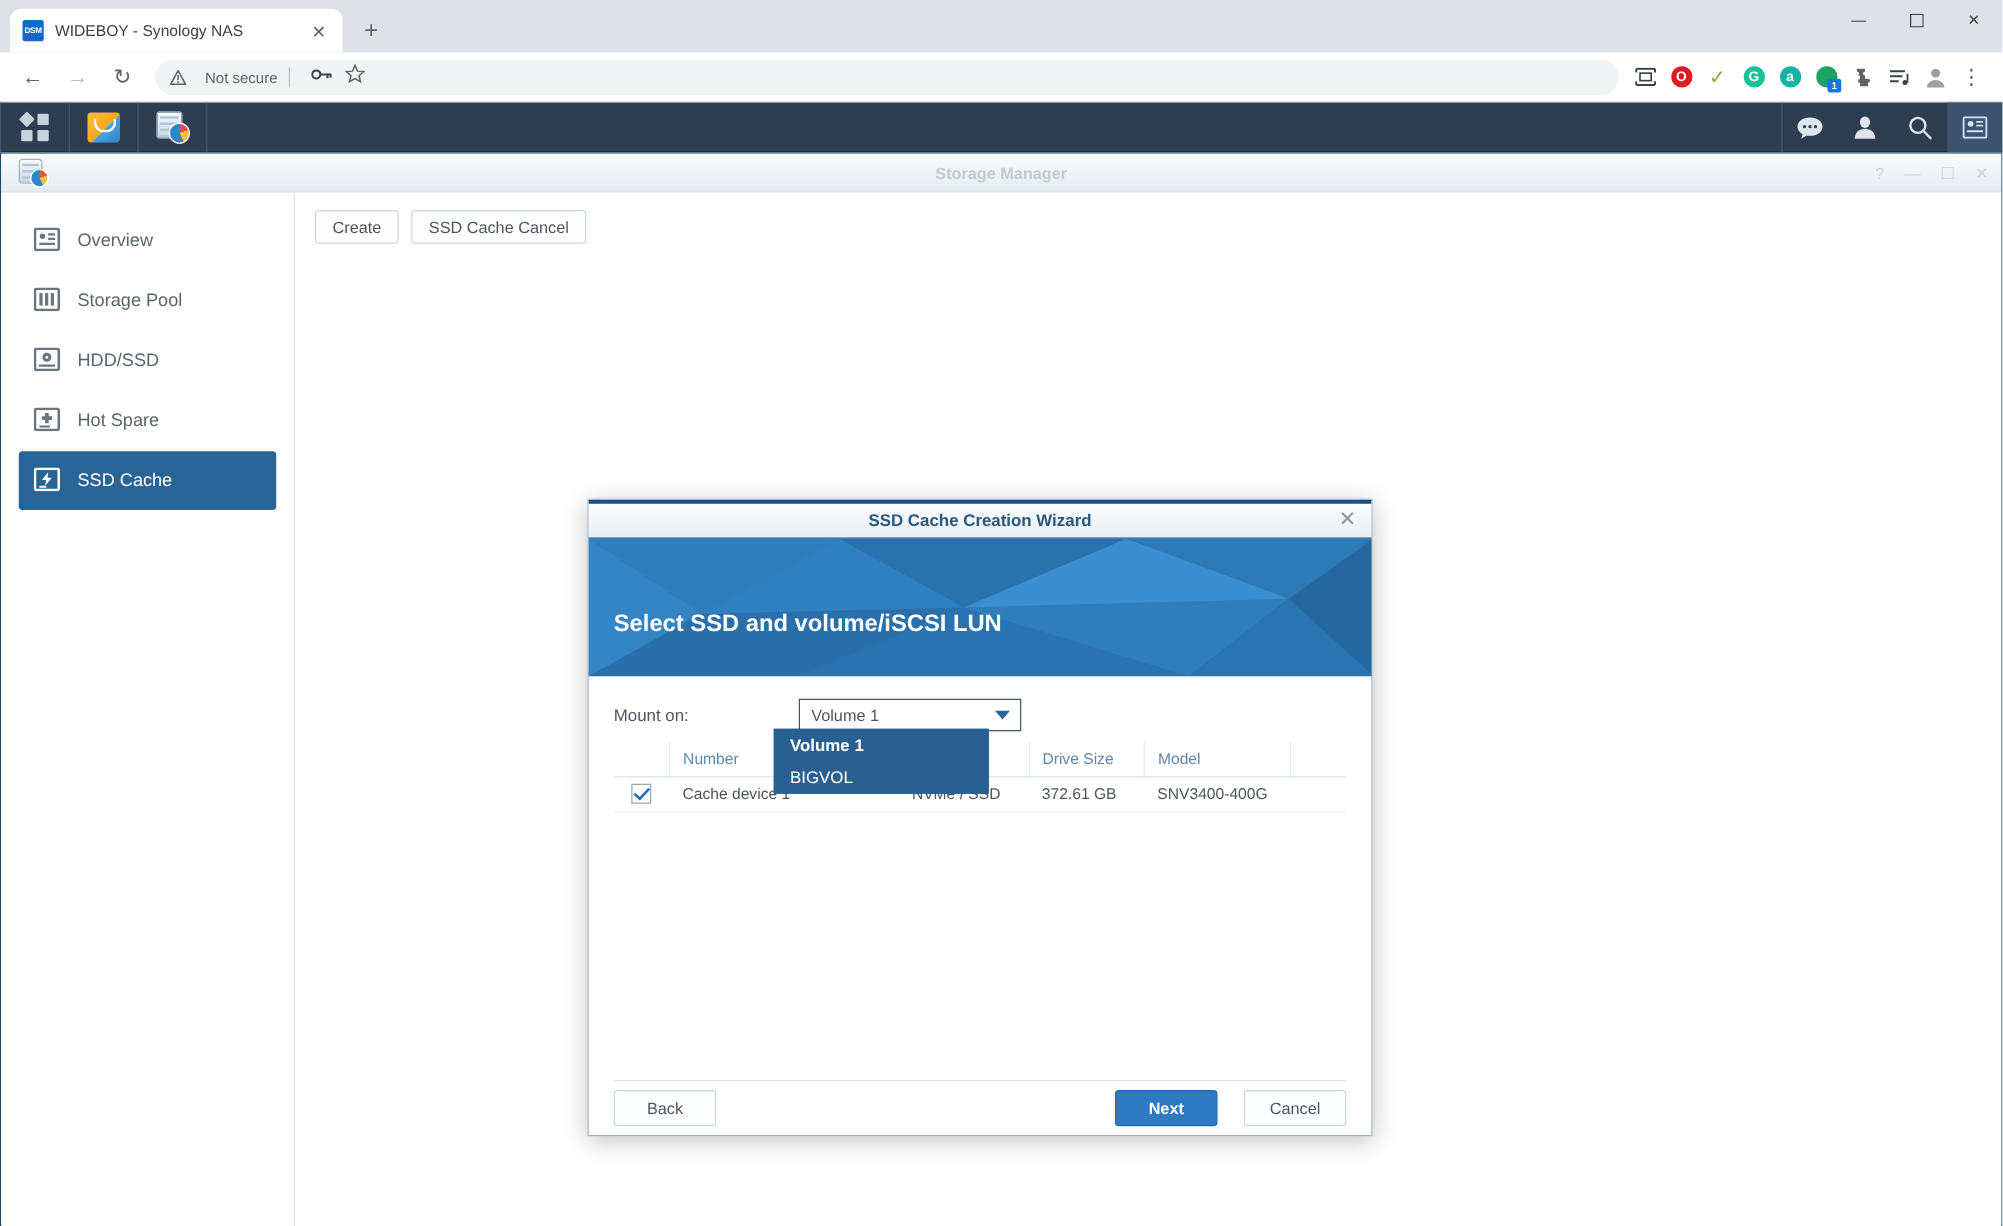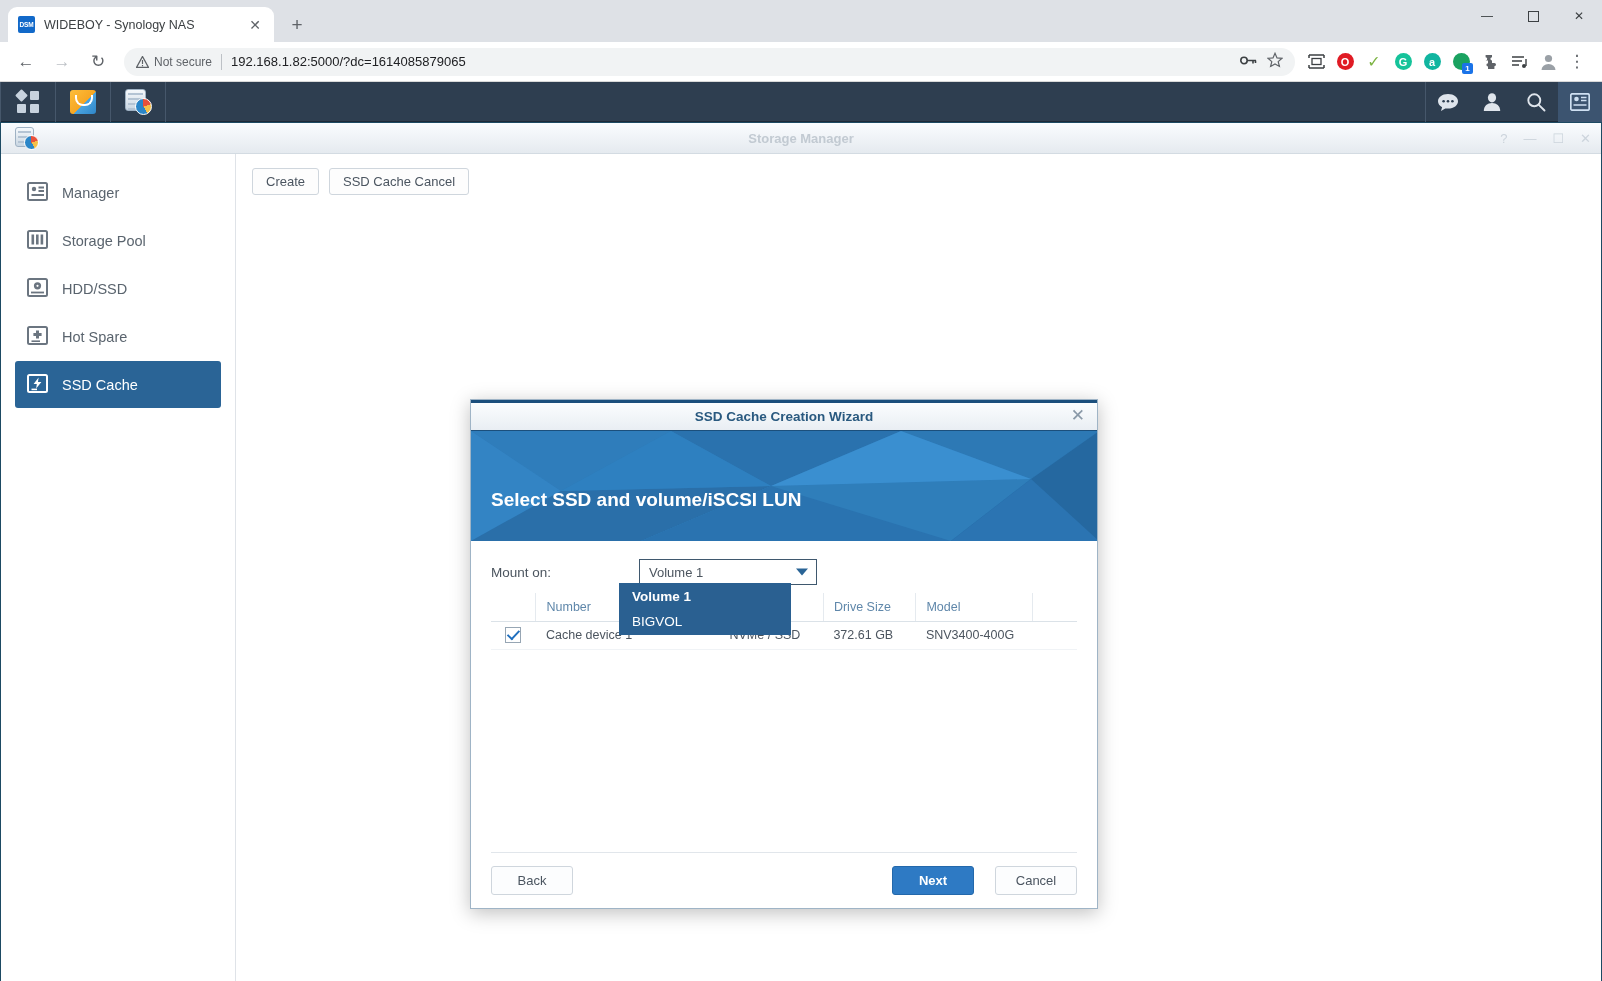--- a/index.html
+++ b/index.html
@@ -65,21 +65,21 @@
     display: flex; align-items: center; justify-content: center;
     color: #5f6368; font-size: 17px;
   }
   .nav-btn.disabled { color: #bdc1c6; }
   .omnibox {
     flex: 1 1 auto; height: 28px; background: #f1f3f4;
     border-radius: 14px; display: flex; align-items: center;
     padding: 0 12px; margin: 0 8px; position: relative;
   }
   .omni-warn {
-    display: flex; align-items: center; gap: 5px;
+    display: flex; align-items: center; gap: 15px;
     font-size: 12px; color: #5f6368; flex: 0 0 auto;
   }
   .omni-sep {
     width: 1px; height: 16px; background: #bdc1c6; margin: 0 9px;
     flex: 0 0 auto;
   }
   .omni-url {
     font-size: 13px; color: #202124; white-space: nowrap;
     flex: 1 1 auto;
   }
@@ -297,21 +297,21 @@
     position: relative;
   }
   .chk::after {
     content: ''; width: 5px; height: 10px;
     border: solid #1f6fbe; border-width: 0 2.5px 2.5px 0;
     transform: rotate(43deg) translate(-1px,-1px);
   }
   .col-tail { width: 46px; }
 
   .dlg-foot {
-    position: absolute; left: 0; right: 0; bottom: 0; height: 56px;
+    position: absolute; left: 0; right: 0; bottom: 0; height: 44px;
     border-top: 1px solid #e1e6eb; margin: 0 20px;
     width: calc(100% - 40px);
     display: flex; align-items: center;
   }
   .btn {
     height: 29px; min-width: 82px; padding: 0 14px;
     border: 1px solid #cfd6dd; border-radius: 3px; background: #fcfdfe;
     font-size: 13px; color: #4b5560;
     display: flex; align-items: center; justify-content: center;
   }
@@ -351,21 +351,20 @@
     <div class="omnibox">
       <div class="omni-warn">
         <svg width="13" height="12" viewBox="0 0 13 12">
           <path d="M6.5 0.5 L12.5 11.5 L0.5 11.5 Z" fill="none" stroke="#5f6368" stroke-width="1.3"></path>
           <rect x="5.9" y="4" width="1.2" height="4" fill="#5f6368"></rect>
           <rect x="5.9" y="9" width="1.2" height="1.3" fill="#5f6368"></rect>
         </svg>
         <span>Not secure</span>
       </div>
       <div class="omni-sep"></div>
-      <div class="omni-url">192.168.1.82:5000/?dc=1614085879065</div>
       <div class="omni-right">
         <span>
           <svg width="17" height="13" viewBox="0 0 17 13">
               <circle cx="4" cy="6.5" r="3.2" fill="none" stroke="#3c4043" stroke-width="1.6"></circle>
               <path d="M7 6.5 H16 M13 6.5 V9.5 M15.5 6.5 V9" stroke="#3c4043" stroke-width="1.6" fill="none"></path>
             </svg>
         </span>
         <span>
           <svg width="16" height="16" viewBox="0 0 16 16">
               <path d="M8 1.3 L10 5.9 L15 6.3 L11.2 9.6 L12.4 14.4 L8 11.9 L3.6 14.4 L4.8 9.6 L1 6.3 L6 5.9 Z" fill="none" stroke="#5f6368" stroke-width="1.2"></path>
@@ -507,21 +506,21 @@
         <div class="sm-sidebar">
 
           <div class="side-item">
             <span class="side-ico">
               <svg width="21" height="19" viewBox="0 0 21 19">
                   <rect x="1" y="1" width="19" height="17" rx="1.5" fill="none" stroke="currentColor" stroke-width="2"></rect>
                   <circle cx="7" cy="7" r="2.2" fill="currentColor"></circle>
                   <path d="M11.5 5.5 H17 M11.5 9 H17 M4.5 13 H17" stroke="currentColor" stroke-width="1.8"></path>
                 </svg>
             </span>
-            <span>Manager</span>
+            <span>Overview</span>
           </div>
 
           <div class="side-item">
             <span class="side-ico">
               <svg width="21" height="19" viewBox="0 0 21 19">
                   <rect x="1" y="1" width="19" height="17" rx="1.5" fill="none" stroke="currentColor" stroke-width="2"></rect>
                   <rect x="4.5" y="4.5" width="2.6" height="10" fill="currentColor"></rect>
                   <rect x="9" y="4.5" width="2.6" height="10" fill="currentColor"></rect>
                   <rect x="13.6" y="4.5" width="2.6" height="10" fill="currentColor"></rect>
                 </svg>

